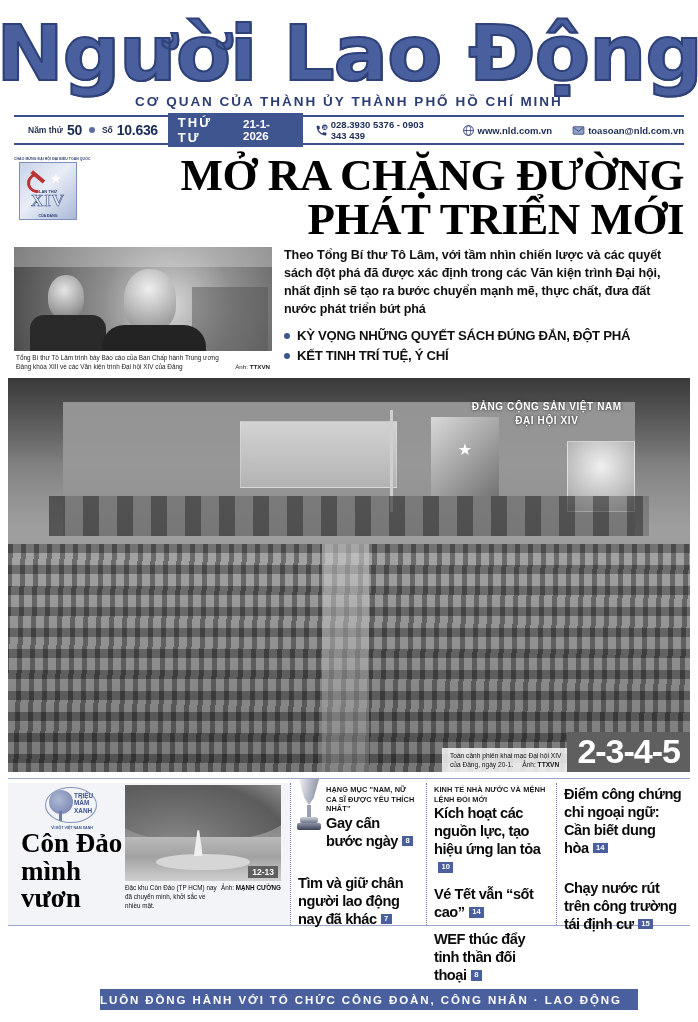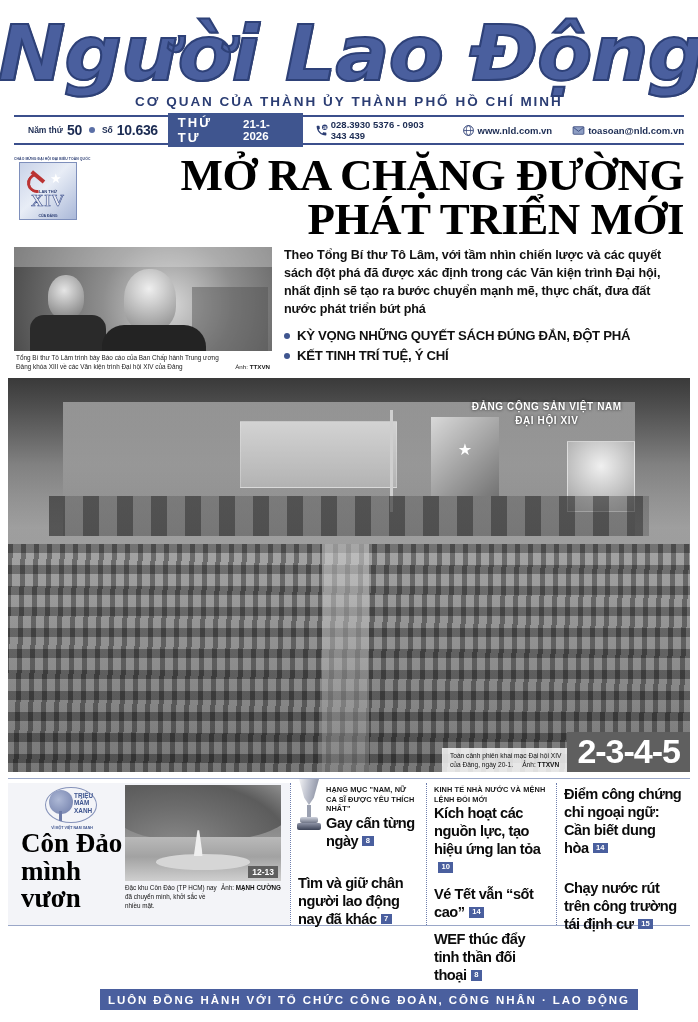--- a/index.html
+++ b/index.html
@@ -6,21 +6,21 @@
   html, body {
     width: 698px; height: 1022px;
     background: #ffffff;
     font-family: "Liberation Sans", sans-serif;
     overflow: hidden;
   }
   .page { position: relative; width: 698px; height: 1022px; background:#fff; }
 
   
   .masthead { padding: 18px 14px 0 14px; }
-  .logo-row { text-align: right; font-style: italic; }
+  .logo-row { text-align: center; }
   .logo-text {
     font-family: "DejaVu Sans", sans-serif;
     font-weight: 700;
     font-size: 76px;
     letter-spacing: -1px;
     color: #4a5f9e;
     line-height: 0.95;
     -webkit-text-stroke: 2px #2e4178;
     text-shadow: 1px 1px 0 #23325e;
     white-space: nowrap;
@@ -291,21 +291,21 @@
     clip-path:polygon(0 0, 100% 0, 74% 72%, 50% 100%, 26% 72%);
   }
   .trophy .stem { position:absolute; left:11px; top:26px; width:4px; height:12px; background:#9aa0b0;}
   .trophy .base1{ position:absolute; left:4px; top:38px; width:18px; height:6px; background:linear-gradient(180deg,#cfd3dd,#6f7586); border-radius:2px;}
   .trophy .base2{ position:absolute; left:1px; top:44px; width:24px; height:7px; background:linear-gradient(180deg,#8e94a6,#3c4356); border-radius:2px;}
   .c2-inner { padding-left:28px; }
 
   
   .footer {
     position:absolute; left:60px; right:60px; bottom:12px; height:21px;
-    background:#4a5f9e; display:flex; align-items:center; justify-content:center;margin-left:40px;
+    background:#4a5f9e; display:flex; align-items:center; margin-left:40px;
   }
   .footer span {
     color:#fff; font-size:11.5px; font-weight:700; letter-spacing:1.9px;
     font-family:"Liberation Sans", sans-serif; white-space:nowrap;
   }
 </style>
 </head>
 <body>
 
 <div class="page">
@@ -492,21 +492,21 @@
     <div class="bcol col2 bsep">
       <div class="brief">
         <span class="trophy">
           <span class="cup"></span>
           <span class="stem"></span>
           <span class="base1"></span>
           <span class="base2"></span>
         </span>
         <div class="c2-inner">
           <div class="kicker">HẠNG MỤC "NAM, NỮ CA SĨ ĐƯỢC YÊU THÍCH NHẤT"</div>
-          <h3>Gay cấn từng ngày</h3><span class="pgbadge">8</span>
+          <h3>Gay cấn bước ngày</h3><span class="pgbadge">8</span>
         </div>
       </div>
 
       <div class="brief" style="margin-top:24px;">
         <h3>Tìm và giữ chân người lao động nay đã khác</h3><span class="pgbadge">7</span>
       </div>
     </div>
 
     <div class="bcol col3 bsep">
       <div class="brief">

